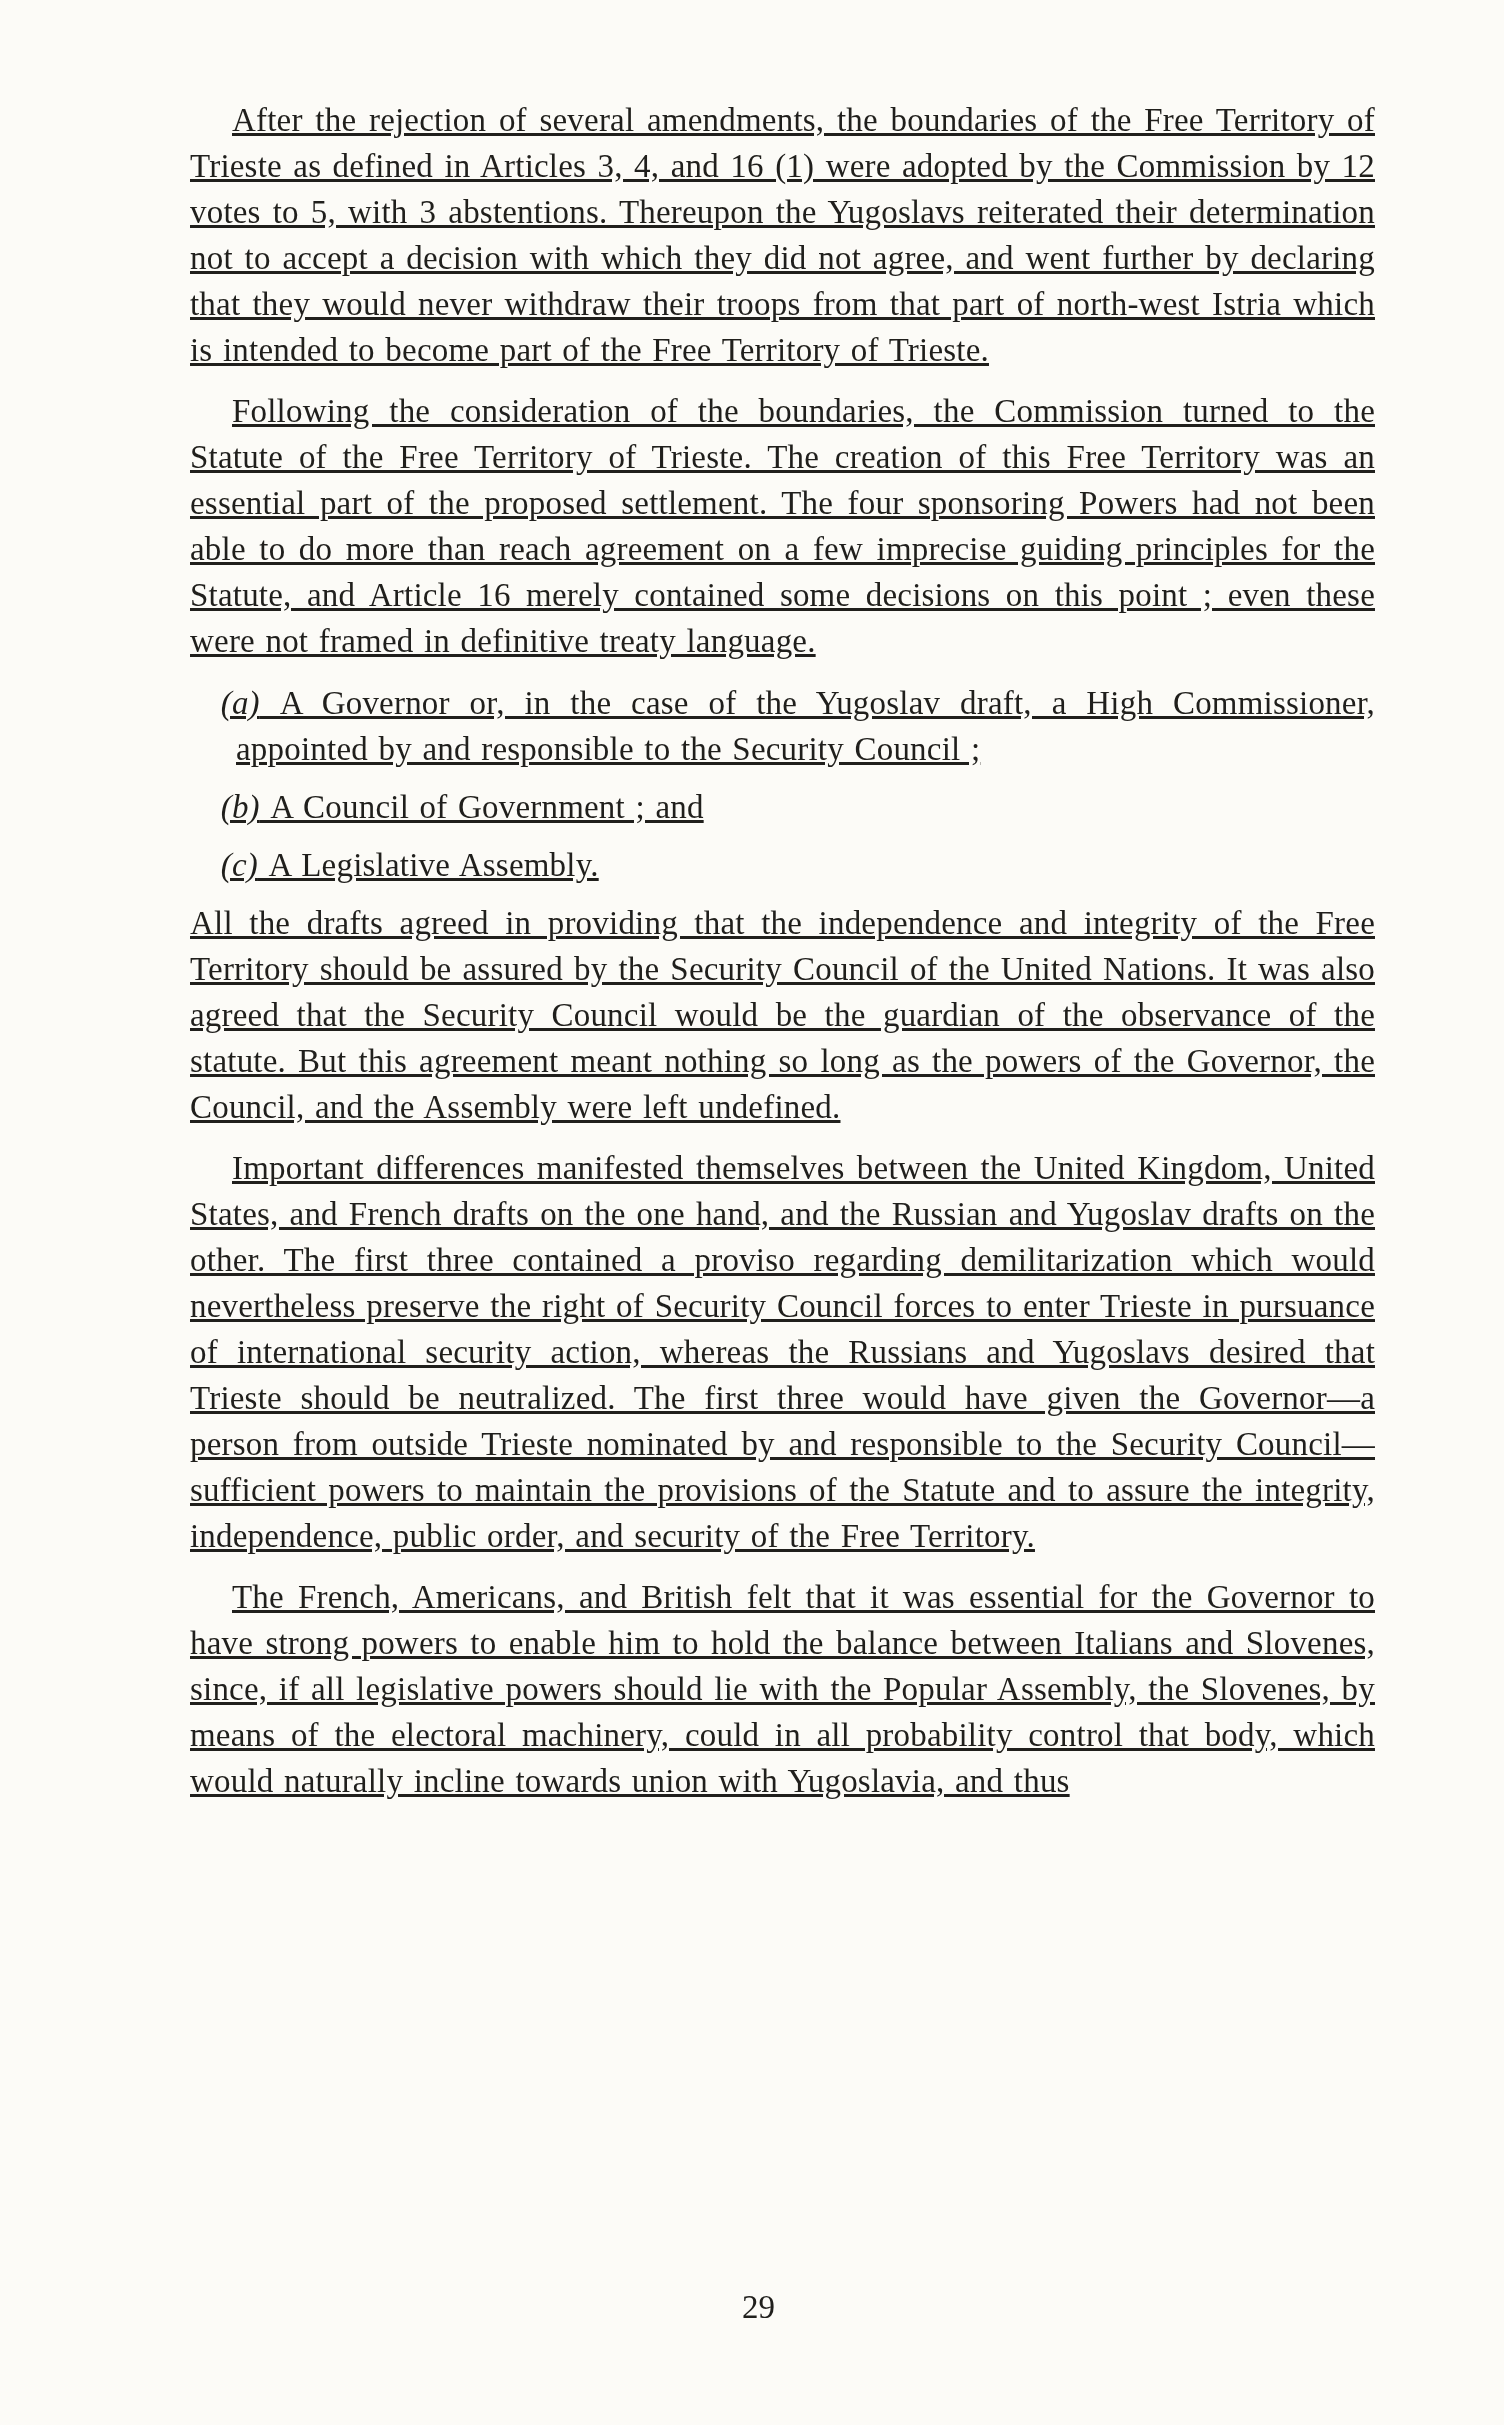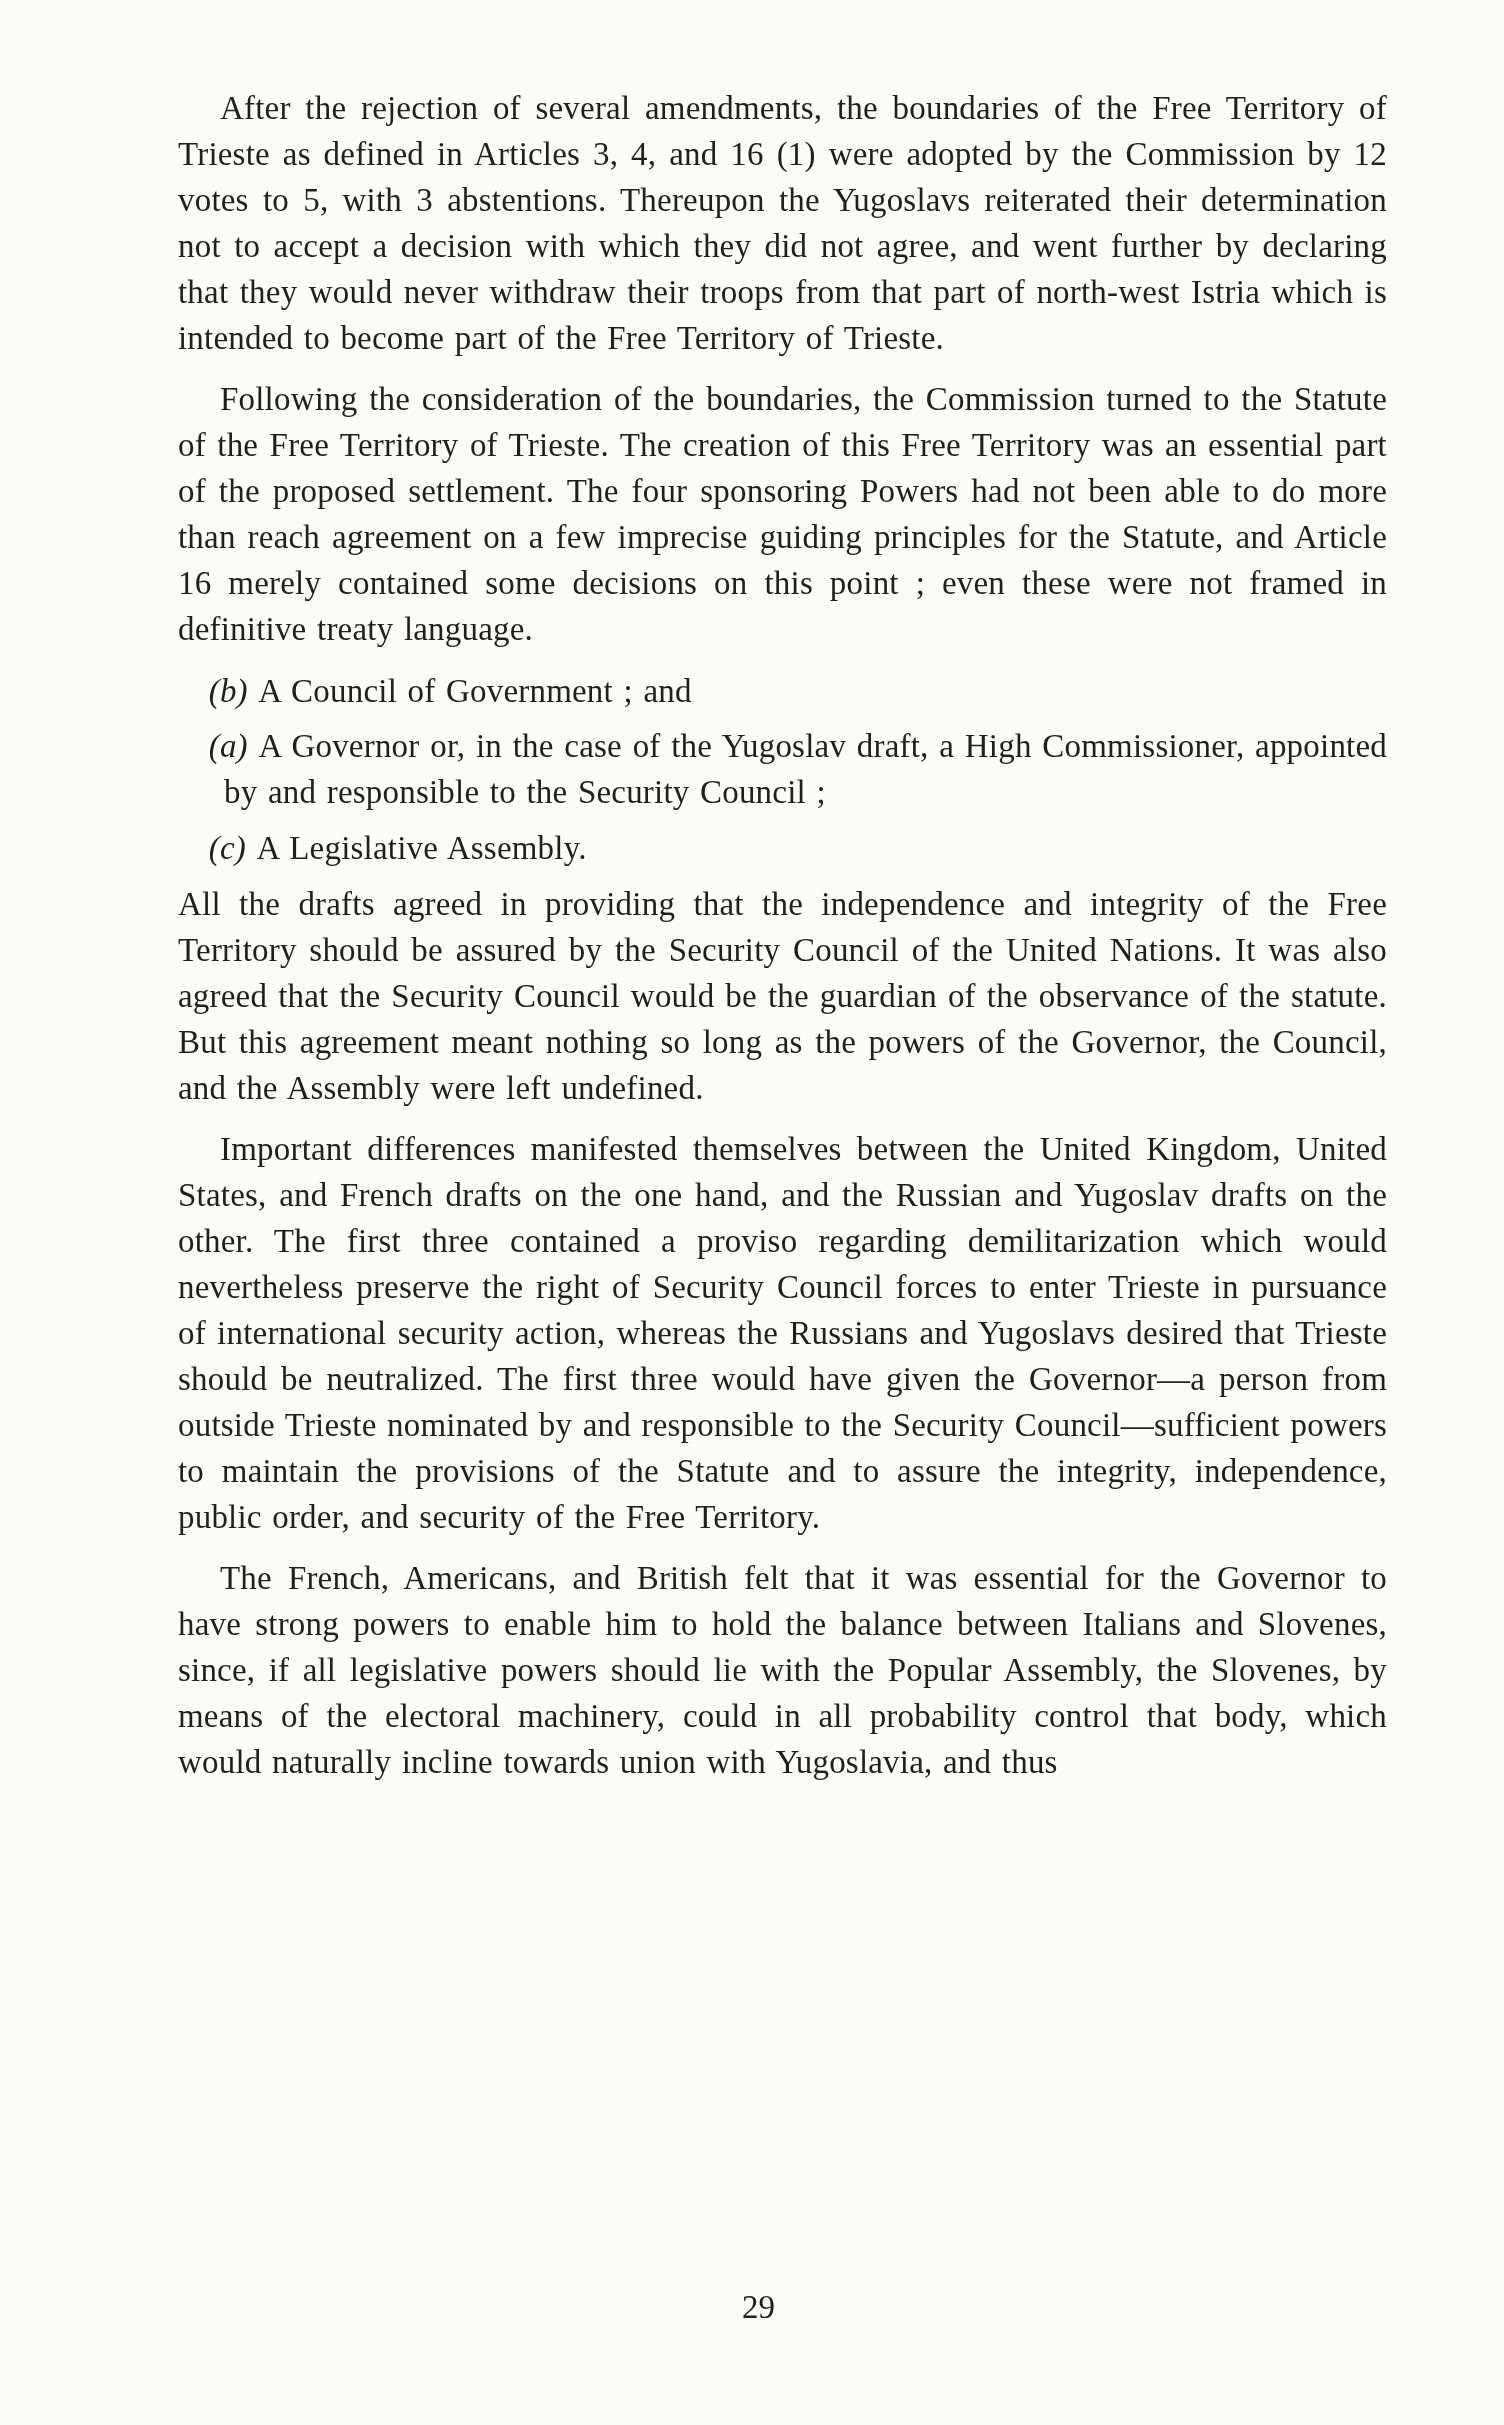--- a/index.html
+++ b/index.html
@@ -16,26 +16,27 @@
     position: absolute;
     inset: 0;
   }
   .text-block {
     position: absolute;
     left: 178px;
     top: 85px;
     width: 1209px;
   }
   p {
-    margin: 0;
+    margin: 12px;
     font-size: 33px;
     line-height: 46px;
     text-align: justify;
     word-spacing: 2.1px;
     letter-spacing: 0.2px;
+    text-decoration: underline;
   }
   p.para {
     text-indent: 42px;
     margin-bottom: 15.3px;
   }
   p.para.flush {
     text-indent: 0;
   }
   p.list-item {
     padding-left: 46px;
@@ -54,22 +55,22 @@
     font-size: 33px;
   }
 </style>
 </head>
 <body style="background: rgb(252, 251, 247); color: rgb(32, 31, 28);">
 
 <div class="page">
   <div class="text-block">
       <p class="para">After the rejection of several amendments, the boundaries of the Free Territory of Trieste as defined in Articles 3, 4, and 16 (1) were adopted by the Commission by 12 votes to 5, with 3 abstentions. Thereupon the Yugoslavs reiterated their determination not to accept a decision with which they did not agree, and went further by declaring that they would never withdraw their troops from that part of north-west Istria which is intended to become part of the Free Territory of Trieste.</p>
       <p class="para">Following the consideration of the boundaries, the Commission turned to the Statute of the Free Territory of Trieste. The creation of this Free Territory was an essential part of the proposed settlement. The four sponsoring Powers had not been able to do more than reach agreement on a few imprecise guiding principles for the Statute, and Article 16 merely contained some decisions on this point ; even these were not framed in definitive treaty language.</p>
+      <p class="list-item"><span class="list-label">(a)</span>&nbsp;A Governor or, in the case of the Yugoslav draft, a High Commissioner, appointed by and responsible to the Security Council ;</p>
       <p class="list-item"><span class="list-label">(b)</span>&nbsp;A Council of Government ; and</p>
-      <p class="list-item"><span class="list-label">(a)</span>&nbsp;A Governor or, in the case of the Yugoslav draft, a High Commissioner, appointed by and responsible to the Security Council ;</p>
       <p class="list-item"><span class="list-label">(c)</span>&nbsp;A Legislative Assembly.</p>
       <p class="para flush">All the drafts agreed in providing that the independence and integrity of the Free Territory should be assured by the Security Council of the United Nations. It was also agreed that the Security Council would be the guardian of the observance of the statute. But this agreement meant nothing so long as the powers of the Governor, the Council, and the Assembly were left undefined.</p>
       <p class="para">Important differences manifested themselves between the United Kingdom, United States, and French drafts on the one hand, and the Russian and Yugoslav drafts on the other. The first three contained a proviso regarding demilitarization which would nevertheless preserve the right of Security Council forces to enter Trieste in pursuance of international security action, whereas the Russians and Yugoslavs desired that Trieste should be neutralized. The first three would have given the Governor—a person from outside Trieste nominated by and responsible to the Security Council—sufficient powers to maintain the provisions of the Statute and to assure the integrity, independence, public order, and security of the Free Territory.</p>
       <p class="para">The French, Americans, and British felt that it was essential for the Governor to have strong powers to enable him to hold the balance between Italians and Slovenes, since, if all legislative powers should lie with the Popular Assembly, the Slovenes, by means of the electoral machinery, could in all probability control that body, which would naturally incline towards union with Yugoslavia, and thus</p>
     </div>
   <div class="page-number">29</div>
 </div>
 
 
 </body></html>

